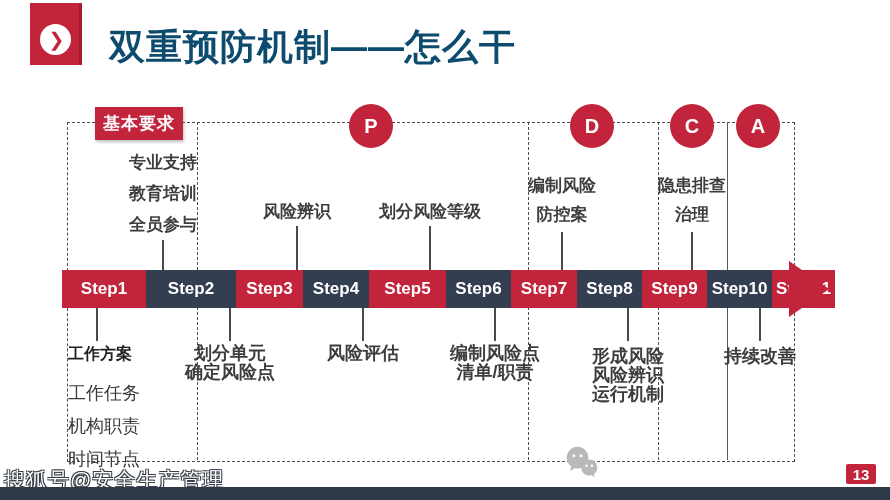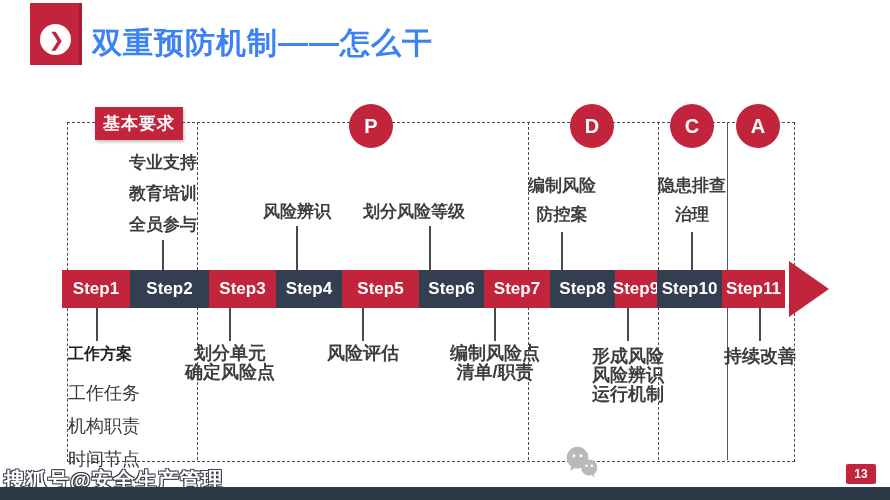--- a/index.html
+++ b/index.html
@@ -4,21 +4,21 @@
 <style>
   html,body{margin:0;padding:0;background:#e9e9e9;}
   .slide{
     position:relative;width:890px;height:500px;background:#ffffff;overflow:hidden;
     font-family:"Liberation Sans","DejaVu Sans",sans-serif;
   }
   
   .hdr-badge{position:absolute;left:30px;top:3px;width:52px;height:62px;background:#c2243c;box-shadow:inset -3px 0 0 #a81c31;}
   .hdr-circle{position:absolute;left:10px;top:21px;width:31px;height:31px;border-radius:50%;background:#fff;display:flex;align-items:center;justify-content:center;}
   .hdr-chevron{color:#c2243c;font-size:19px;font-weight:bold;line-height:1;transform:translateX(1px);}
-  .page-title{position:absolute;left:92px;top:23px;font-size:30px;font-weight:bold;color:#3b82f6;letter-spacing:1px;}
+  .page-title{position:absolute;left:109px;top:23px;font-size:36px;font-weight:bold;color:#0c4a6e;letter-spacing:1px;}
   
   .frame{position:absolute;left:67px;top:122px;width:726px;height:338px;border:1px dashed #4d4d4d;}
   .vline{position:absolute;top:122px;height:338px;width:0;}
   .vline.dashed{border-left:1px dashed #4d4d4d;}
   .vline.solid{border-left:1px solid #55595f;}
   
   .req-badge{position:absolute;left:95px;top:107px;width:88px;height:33px;background:#c2243c;color:#fff;
     font-size:17px;font-weight:bold;display:flex;align-items:center;justify-content:center;letter-spacing:1px;box-shadow:1px 2px 3px rgba(0,0,0,.25);}
   .pdca{position:absolute;top:104px;width:44px;height:44px;border-radius:50%;background:#c2243c;color:#fff;
     font-size:20px;font-weight:bold;display:flex;align-items:center;justify-content:center;}
@@ -34,27 +34,27 @@
   .b1-items{position:absolute;left:68px;top:377px;font-size:18px;color:#3a3a3a;white-space:pre-line;line-height:33px;}
   
   .bar{position:absolute;left:62px;top:270px;height:38px;display:flex;}
   .step{height:100%;display:flex;align-items:center;justify-content:center;color:#fff;font-weight:bold;font-size:17px;}
   .step.red{background:#c2243c;}
   .step.navy{background:#333e50;}
   .arrow{position:absolute;left:789px;top:261px;width:0;height:0;
     border-top:28px solid transparent;border-bottom:28px solid transparent;border-left:40px solid #c2243c;}
   
   .bottom-bar{position:absolute;left:0;bottom:0;width:100%;height:13px;background:#2e3948;}
-  .sohu{position:absolute;left:4px;top:466px;font-size:21px;font-weight:bold;color:#fff;letter-spacing:1px;
+  .sohu{position:absolute;left:4px;top:466px;font-size:21px;font-weight:normal;color:#fff;letter-spacing:1px;
     text-shadow:-1px -1px 0 #3a3f4a,1px -1px 0 #3a3f4a,-1px 1px 0 #3a3f4a,1px 1px 0 #3a3f4a;}
   .wechat-group{position:absolute;left:563px;top:445px;display:flex;align-items:center;}
   .wechat-icon{width:38px;height:36px;margin-right:6px;}
   .wechat-text{font-size:25px;color:#b9b9b9;letter-spacing:2px;}
   .page-num{position:absolute;left:846px;top:464px;width:30px;height:20px;background:#c2243c;color:#fff;
-    font-size:12px;font-weight:bold;display:flex;align-items:center;justify-content:center;border-radius:2px;}
+    font-size:15px;font-weight:bold;display:flex;align-items:center;justify-content:center;border-radius:2px;}
 </style>
 </head>
 <body>
 
 <div class="slide">
 
   <div class="hdr-badge">
     <div class="hdr-circle">
       <span class="hdr-chevron">❯</span>
     </div>
@@ -77,36 +77,36 @@
   <div class="conn" style="left:162px;top:240px;height:30px"></div>
   <div class="conn" style="left:296px;top:226px;height:44px"></div>
   <div class="conn" style="left:429px;top:226px;height:44px"></div>
   <div class="conn" style="left:561px;top:232px;height:38px"></div>
   <div class="conn" style="left:691px;top:232px;height:38px"></div>
 
   <div class="lbl three" style="left:163px;top:147px">专业支持
 教育培训
 全员参与</div>
   <div class="lbl" style="left:297px;top:197px">风险辨识</div>
-  <div class="lbl" style="left:414px;top:197px">划分风险等级</div>
+  <div class="lbl" style="left:430px;top:197px">划分风险等级</div>
   <div class="lbl" style="left:562px;top:171px">编制风险
 防控案</div>
   <div class="lbl" style="left:692px;top:171px">隐患排查
 治理</div>
 
   <div class="bar">
-    <div class="step red" style="width:68px">Step1</div>
-    <div class="step navy" style="width:79px">Step2</div>
+    <div class="step red" style="width:84px">Step1</div>
+    <div class="step navy" style="width:90px">Step2</div>
     <div class="step red" style="width:67px">Step3</div>
     <div class="step navy" style="width:66px">Step4</div>
     <div class="step red" style="width:77px">Step5</div>
     <div class="step navy" style="width:65px">Step6</div>
     <div class="step red" style="width:66px">Step7</div>
     <div class="step navy" style="width:65px">Step8</div>
-    <div class="step red" style="width:42px">Step9</div>
+    <div class="step red" style="width:65px">Step9</div>
     <div class="step navy" style="width:65px">Step10</div>
     <div class="step red" style="width:63px">Step11</div>
   </div>
   <div class="arrow"></div>
 
   <div class="conn" style="left:96px;top:308px;height:33px"></div>
   <div class="conn" style="left:229px;top:308px;height:33px"></div>
   <div class="conn" style="left:362px;top:308px;height:33px"></div>
   <div class="conn" style="left:494px;top:308px;height:33px"></div>
   <div class="conn" style="left:627px;top:308px;height:33px"></div>

